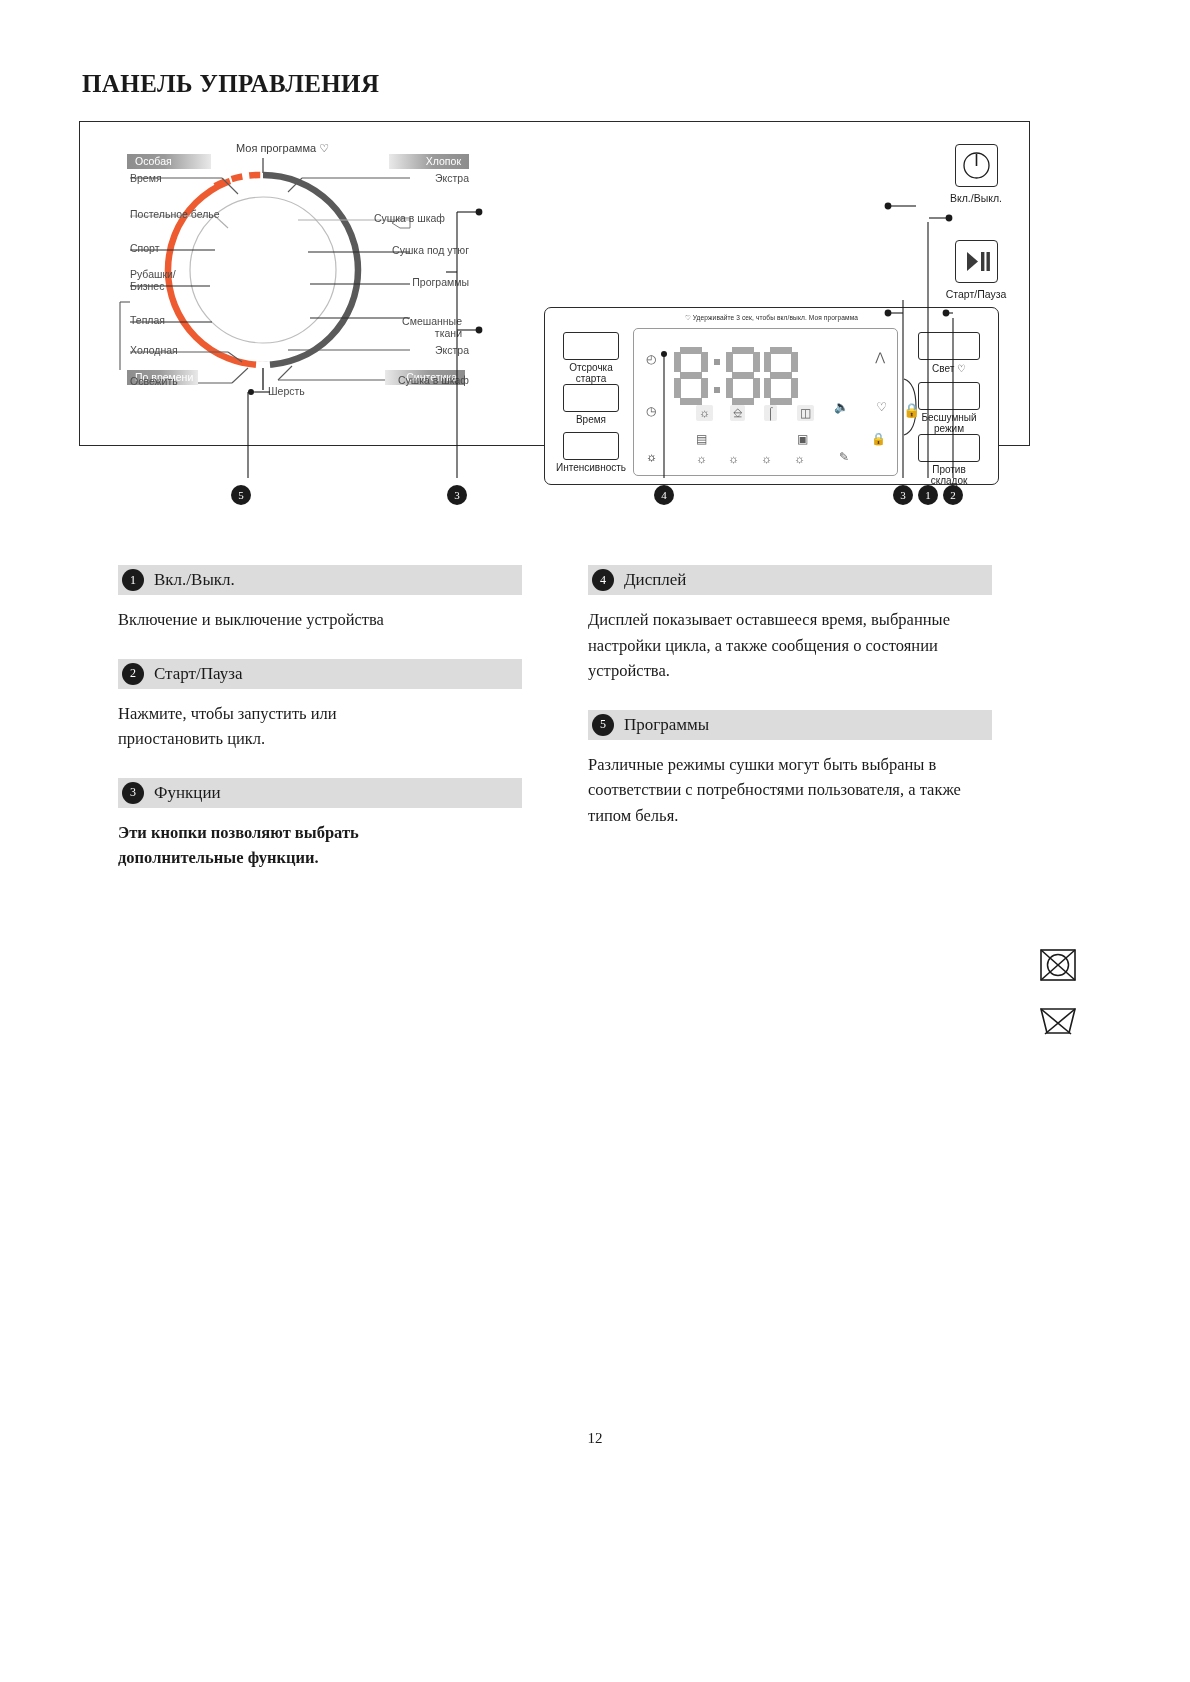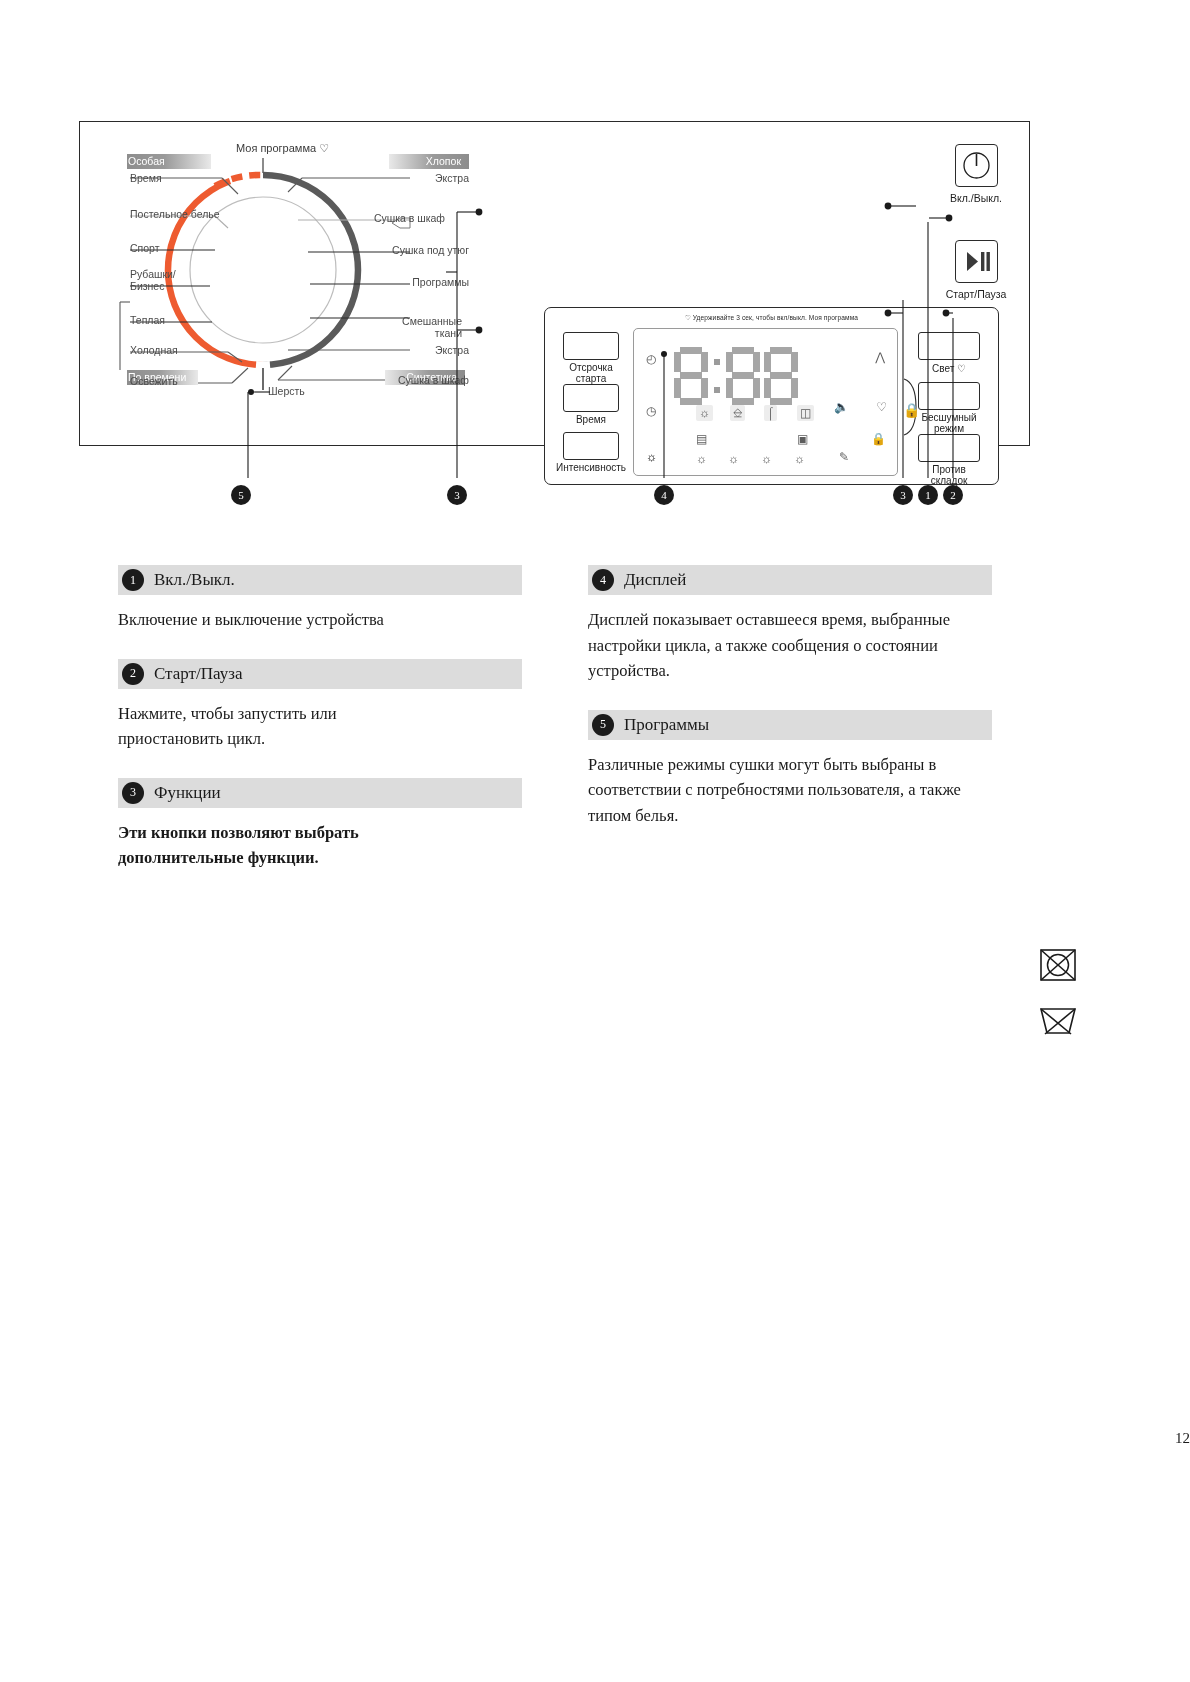--- a/index.html
+++ b/index.html
@@ -38,21 +38,21 @@
     font-family:"Liberation Sans", sans-serif;
     font-size:10.5px; color:#4a4a4a;
     white-space:nowrap;
   }
   .prog-label.r { text-align:right; }
 
   .badge {
     position:absolute;
     font-family:"Liberation Sans", sans-serif;
     font-size:10.5px; color:#ffffff;
-    padding:1px 8px 2px 1px;
+    padding:1px 8px 2px 8px;
     white-space:nowrap;
   }
   .badge.left-grad  { background:linear-gradient(90deg,#8d8d8d 0%,#9a9a9a 45%,#e9e9e9 100%); }
   .badge.right-grad { background:linear-gradient(90deg,#e9e9e9 0%,#9a9a9a 55%,#8d8d8d 100%); text-align:right;}
 
   .myprog {
     position:absolute; left:236px; top:152px;
     font-family:"Liberation Sans", sans-serif;
     font-size:11px; color:#3a3a3a; white-space:nowrap;
   }
@@ -170,29 +170,30 @@
   }
 
   
   .care { position:absolute; right:112px; }
   .care.one { top:945px; }
   .care.two { top:1000px; }
 
   
   .page-num {
     position:absolute; left:0; right:0; top:1430px;
-    text-align:right;
+    text-align:center;
     font-family:"Liberation Serif", serif; font-size:15px; color:#1a1a1a;
   }
 </style>
 </head>
 <body>
 
 <div class="page">
 
+  <div class="title">ПАНЕЛЬ УПРАВЛЕНИЯ</div>
 
   <div class="diagram-frame">
 
     <div class="dial-wrap">
 
       <svg class="dial-svg" width="340" height="270" viewBox="0 0 340 270">
 
         <circle cx="153" cy="130" r="73" fill="#ffffff" stroke="#bdbdbd" stroke-width="1.2"></circle>
 
         <path d="M 153 35 A 95 95 0 0 1 153 225" fill="none" stroke="#5a5a5a" stroke-width="6.5" stroke-linecap="butt"></path>

